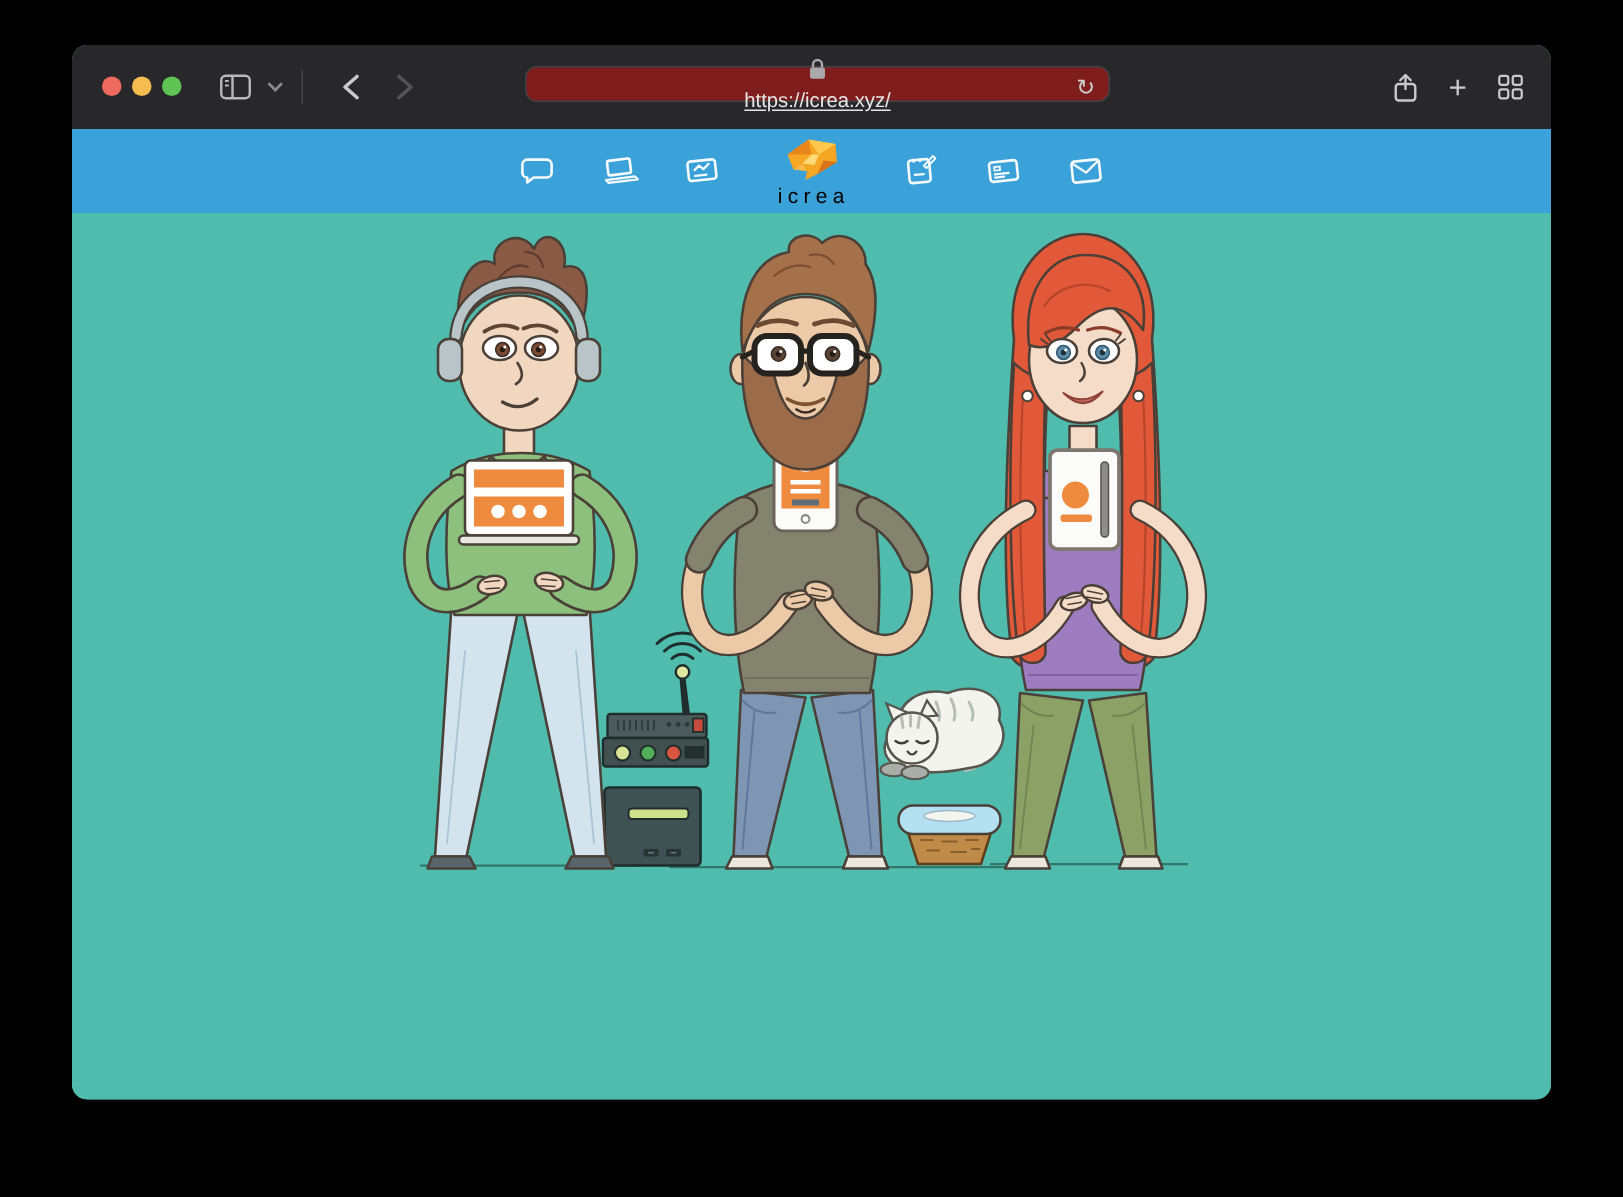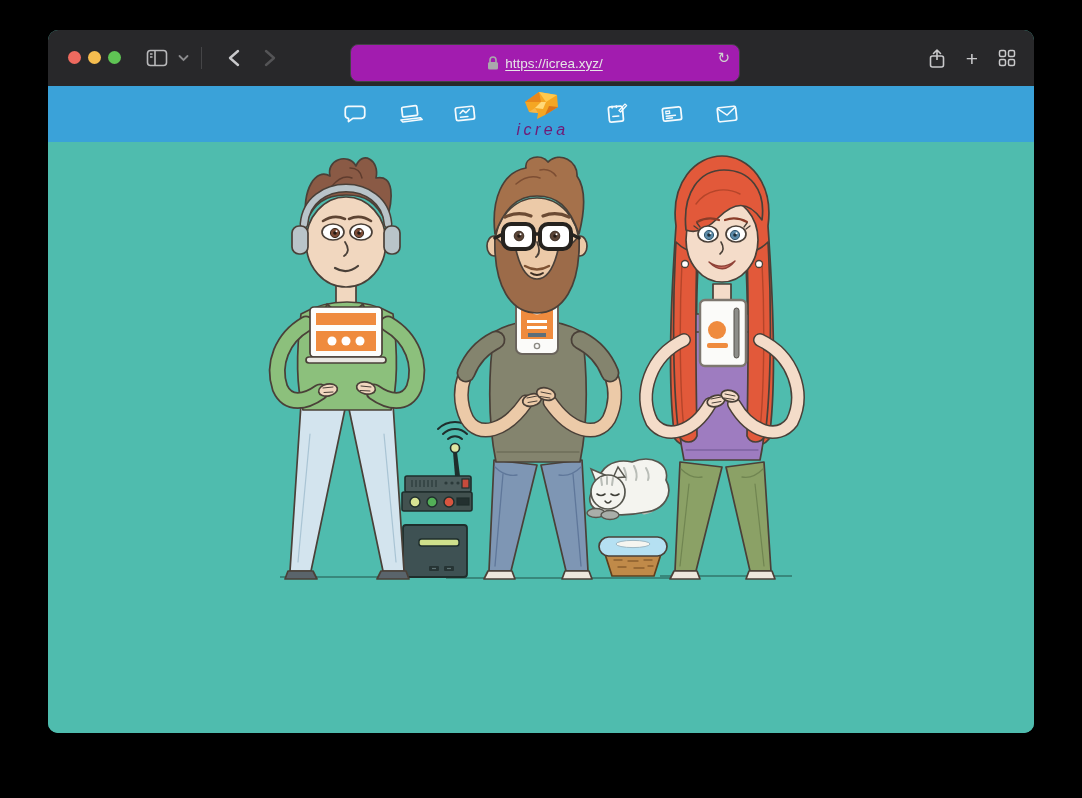--- a/index.html
+++ b/index.html
@@ -6,31 +6,31 @@
   html,body { width:1082px; height:798px; background:#000; font-family:"Liberation Sans",sans-serif; overflow:hidden; }
   .window { position:absolute; left:48px; top:30px; width:986px; height:703px; border-radius:10px; overflow:hidden; background:#4fbcae; box-shadow:0 30px 70px rgba(0,0,0,.85); }
 
   
   .titlebar { position:relative; height:56px; background:#28282a; }
   .traffic { position:absolute; left:20px; top:21px; display:flex; gap:7px; }
   .traffic span { width:13px; height:13px; border-radius:50%; display:block; }
   .tb-left { position:absolute; left:98px; top:0; height:56px; display:flex; align-items:center; gap:10px; }
   .divider { width:1px; height:22px; background:#454547; margin:0 2px; }
   .ic { display:flex; align-items:center; justify-content:center; background:none; border:none; cursor:default; }
-  .urlbar { position:absolute; left:302px; top:14px; width:390px; height:38px; background:#a21caf; border:1px solid #434345; border-radius:8px; display:flex; align-items:center; justify-content:center; gap:6px; }
+  .urlbar { position:absolute; left:302px; top:14px; width:390px; height:24px; background:#7f1d1d; border:1px solid #434345; border-radius:8px; display:flex; align-items:center; justify-content:center; gap:6px;flex-direction:column; }
   .urltext { color:#e6e6e6; font-size:13.5px; text-decoration:underline; text-underline-offset:2px; }
   .reload { position:absolute; right:9px; top:4px; color:#cfcfcf; font-size:15px; }
   .tb-right { position:absolute; right:18px; top:0; height:56px; display:flex; align-items:center; gap:20px; }
   .plus { color:#c9c9cb; font-size:21px; font-weight:300; line-height:1; }
 
   
   .navbar { height:56px; background:#3aa2d9; display:flex; align-items:center; justify-content:center; gap:29px; }
   .nav-ic { opacity:.95; display:flex; }
   .logo { display:flex; flex-direction:column; align-items:center; margin:0 6px; }
-  .logo-text { color:#701a75; font-size:16px; letter-spacing:3.5px; margin-top:1px; padding-left:3px;font-style:italic; }
+  .logo-text { color:#000000; font-size:14px; letter-spacing:3.5px; margin-top:1px; padding-left:3px; }
 
   
   .canvas { position:relative; height:591px; background:#4fbcae; }
   .canvas svg { position:absolute; left:0; top:0; }
   .k { stroke:#4a4038; stroke-width:1.7; stroke-linejoin:round; stroke-linecap:round; }
   .n { fill:none; stroke-linecap:round; }
 </style>
 </head>
 <body>
 

